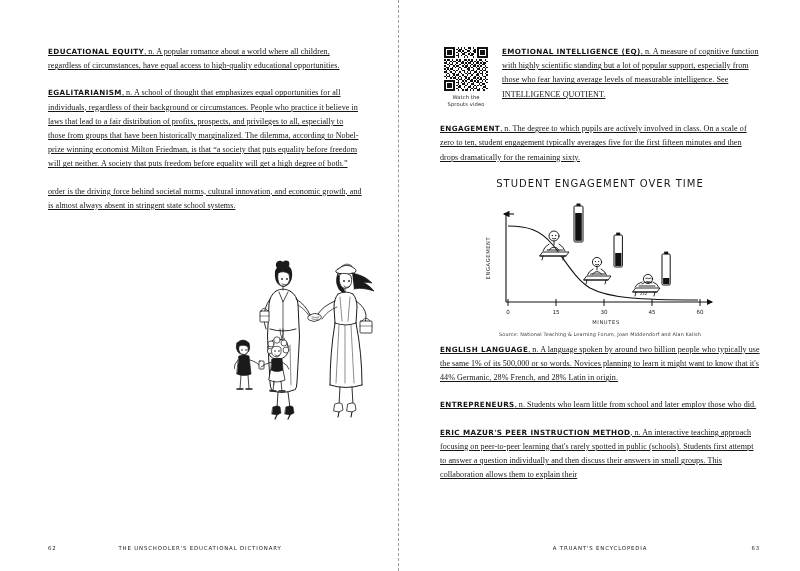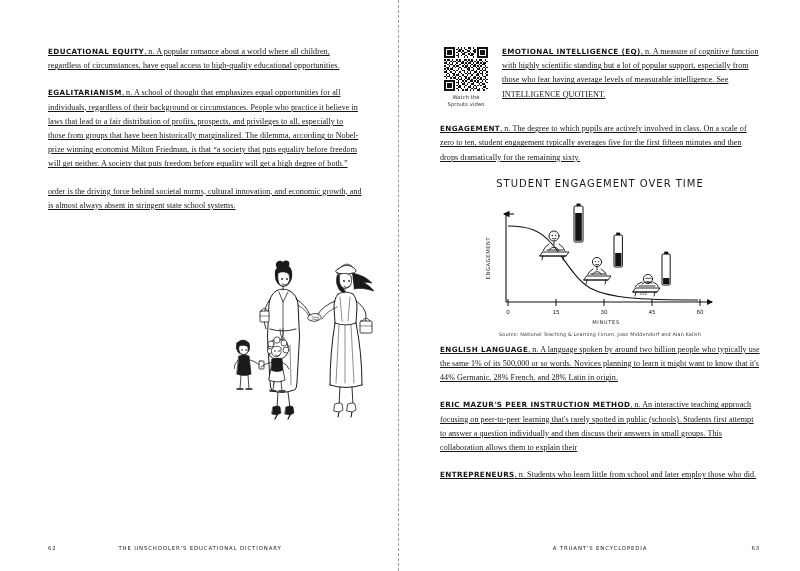--- a/index.html
+++ b/index.html
@@ -644,25 +644,25 @@
       </svg>
 
       <div class="chart-source">Source: National Teaching &amp; Learning Forum, Joan Middendorf and Alan Kalish</div>
     </div>
 
     <div class="entry">
       <p><span class="term">ENGLISH LANGUAGE</span><span>, n. A language spoken by around two billion people who typically use the same 1% of its 500,000 or so words. Novices planning to learn it might want to know that it's 44% Germanic, 28% French, and 28% Latin in origin.</span></p>
     </div>
 
     <div class="entry">
+      <p><span class="term">ENTREPRENEURS</span><span>, n. Students who learn little from school and later employ those who did.</span></p>
+    </div>
+
+    <div class="entry">
       <p><span class="term">ERIC MAZUR'S PEER INSTRUCTION METHOD</span><span>, n. An interactive teaching approach focusing on peer-to-peer learning that's rarely spotted in public (schools). Students first attempt to answer a question individually and then discuss their answers in small groups. This collaboration allows them to explain their</span></p>
-    </div>
-
-    <div class="entry">
-      <p><span class="term">ENTREPRENEURS</span><span>, n. Students who learn little from school and later employ those who did.</span></p>
     </div>
 
     <div class="footer footer-right">
       <span class="pg"></span>
       <span class="ftitle">A TRUANT'S ENCYCLOPEDIA</span>
       <span class="pg-right">63</span>
     </div>
   </div>
 
   <div class="gutter"></div>

